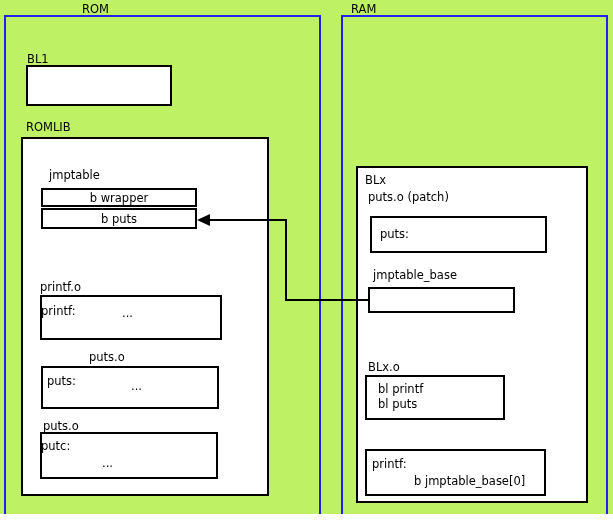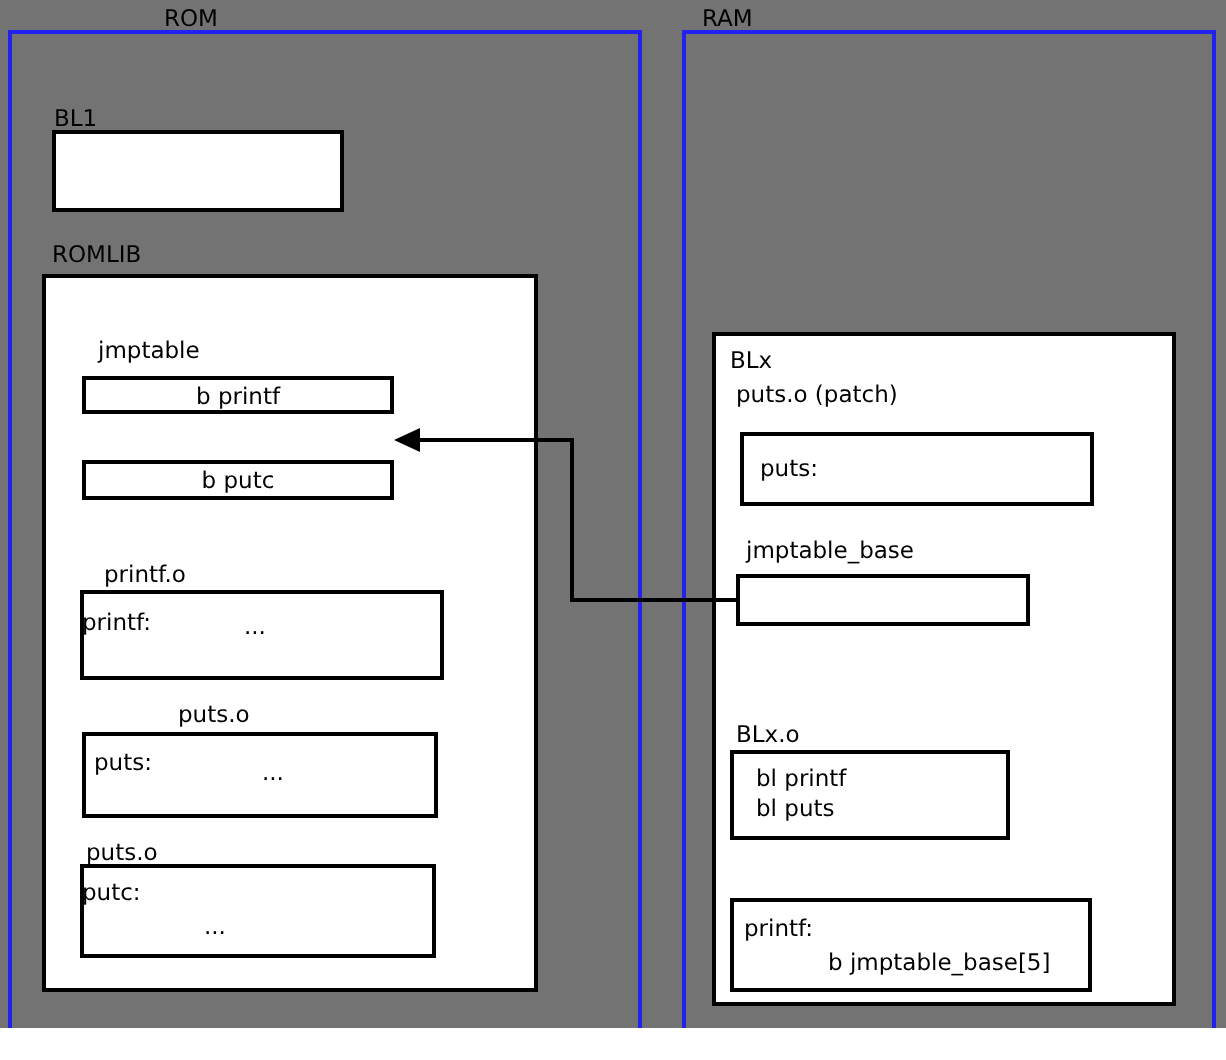--- a/index.html
+++ b/index.html
@@ -4,21 +4,21 @@
 <style>
   html, body {
     margin: 0;
     padding: 0;
     background: #ffffff;
   }
   #canvas {
     position: relative;
     width: 613px;
     height: 514px;
-    background: #737373;
+    background: #bef264;
     font-family: "DejaVu Sans", sans-serif;
     overflow: hidden;
     text-decoration: underline;
   }
   .lbl {
     position: absolute;
     font-size: 11.5px;
     color: #000000;
     white-space: pre;
     line-height: 1.25;
@@ -82,24 +82,24 @@
 
   <div class="lbl" style="left:27px; top:52px;">BL1</div>
   <div class="box" style="left:26px; top:65px; width:146px; height:41px;">
     <span class="box-txt" style="left:6px; top:4px;"></span>
   </div>
 
   <div class="lbl" style="left:26px; top:120px;">ROMLIB</div>
   <div class="box" style="left:21px; top:137px; width:248px; height:359px;"></div>
 
   <div class="lbl" style="left:49px; top:168px;">jmptable</div>
-  <div class="jt-row" style="left:41px; top:188px; width:156px; height:19px;">b printf</div>
-  <div class="jt-row" style="left:41px; top:230px; width:156px; height:20px;">b putc</div>
+  <div class="jt-row" style="left:41px; top:188px; width:156px; height:19px;">b wrapper</div>
+  <div class="jt-row" style="left:41px; top:208px; width:156px; height:21px;">b puts</div>
 
-  <div class="lbl" style="left:40px; top:280px;margin-left:12px;">printf.o</div>
+  <div class="lbl" style="left:40px; top:280px;">printf.o</div>
   <div class="box" style="left:40px; top:295px; width:182px; height:45px;">
     <span class="box-txt" style="left:-1px; top:7px;">printf:</span>
     <span class="box-txt" style="left:80px; top:9px;">...</span>
   </div>
 
   <div class="lbl" style="left:41px; top:350px;margin-left:48px;">puts.o</div>
   <div class="box" style="left:41px; top:366px; width:178px; height:43px;">
     <span class="box-txt" style="left:4px; top:6px;">puts:</span>
     <span class="box-txt" style="left:88px; top:11px;">...</span>
   </div>
@@ -127,21 +127,21 @@
   </div>
 
   <div class="lbl" style="left:368px; top:360px;">BLx.o</div>
   <div class="box" style="left:365px; top:375px; width:140px; height:45px;">
     <span class="box-txt" style="left:11px; top:5px;">bl printf</span>
     <span class="box-txt" style="left:11px; top:20px;">bl puts</span>
   </div>
 
   <div class="box" style="left:365px; top:449px; width:181px; height:47px;">
     <span class="box-txt" style="left:5px; top:6px;">printf:</span>
-    <span class="box-txt" style="left:47px; top:23px;">b jmptable_base[5]</span>
+    <span class="box-txt" style="left:47px; top:23px;">b jmptable_base[0]</span>
   </div>
 
   <div class="conn" style="left:285px; top:299px; width:85px; height:2px;"></div>
 
   <div class="conn" style="left:285px; top:219px; width:2px; height:82px;"></div>
 
   <div class="conn" style="left:208px; top:219px; width:79px; height:2px;"></div>
 
   <div class="arrowhead" style="left:197px; top:214px;"></div>
 

